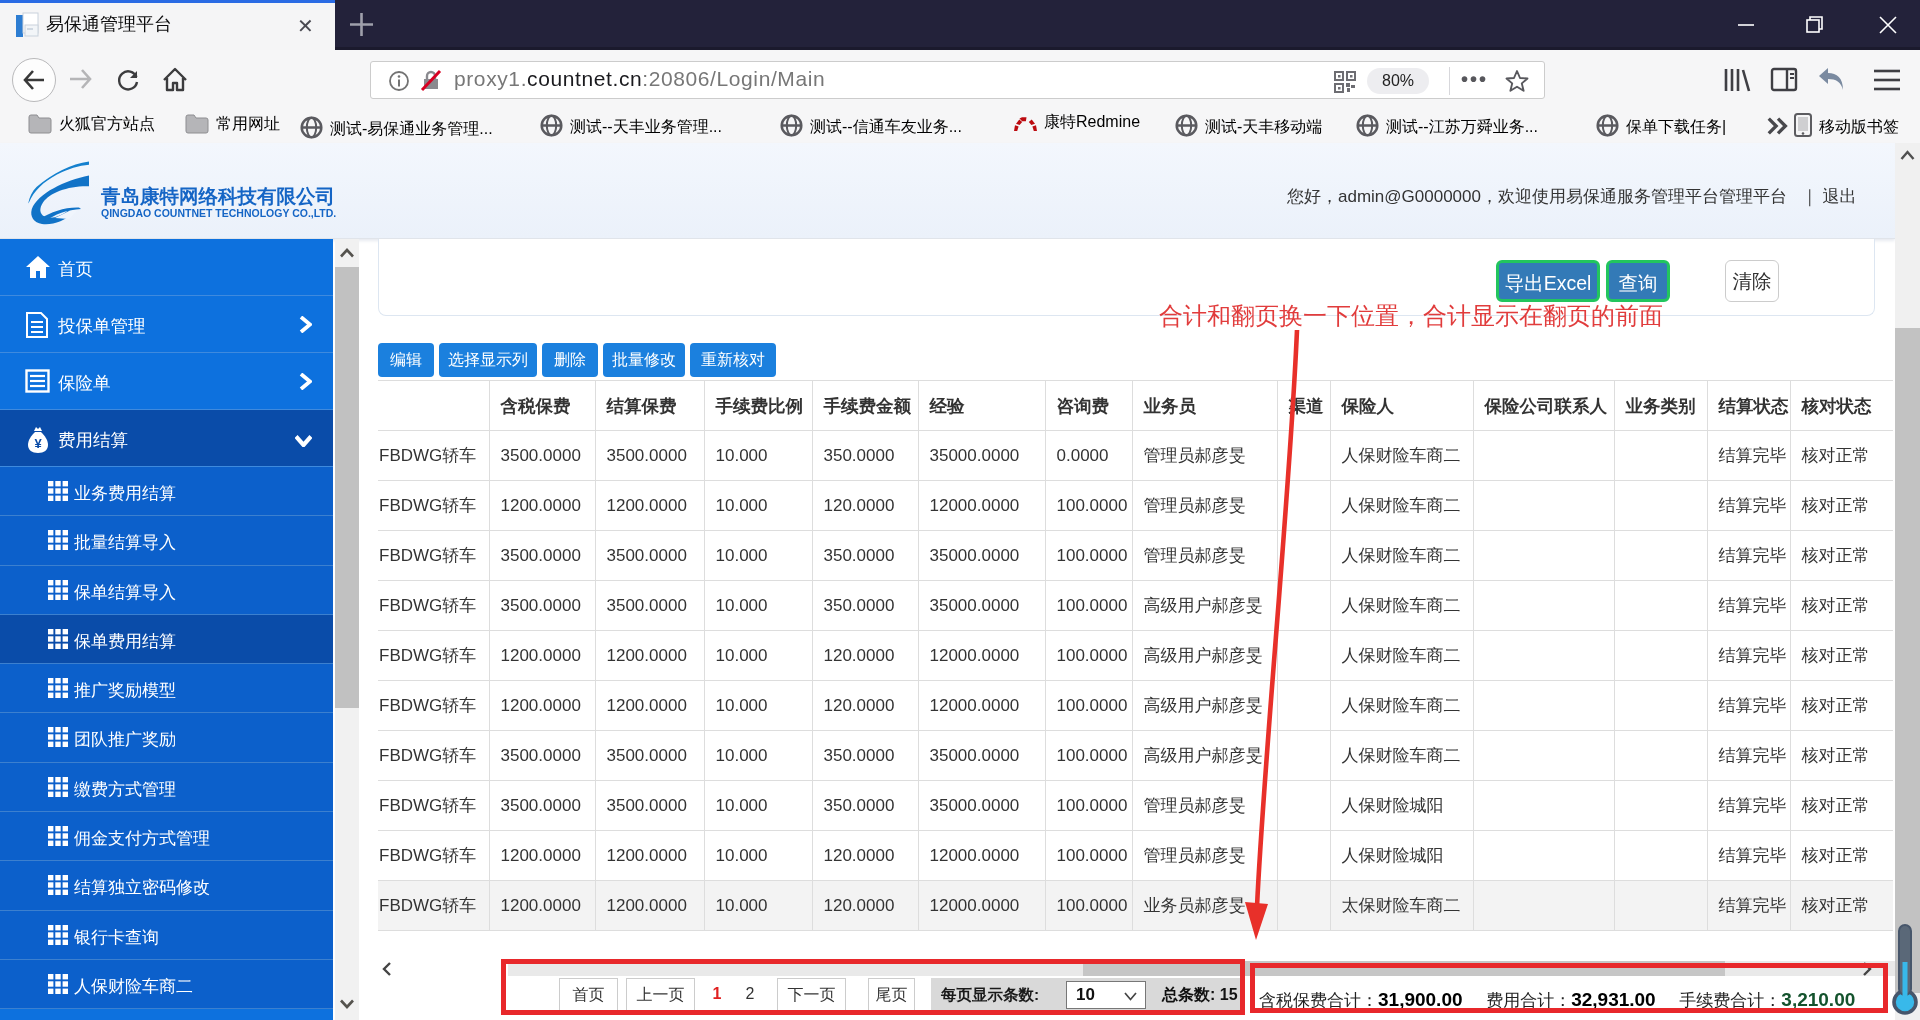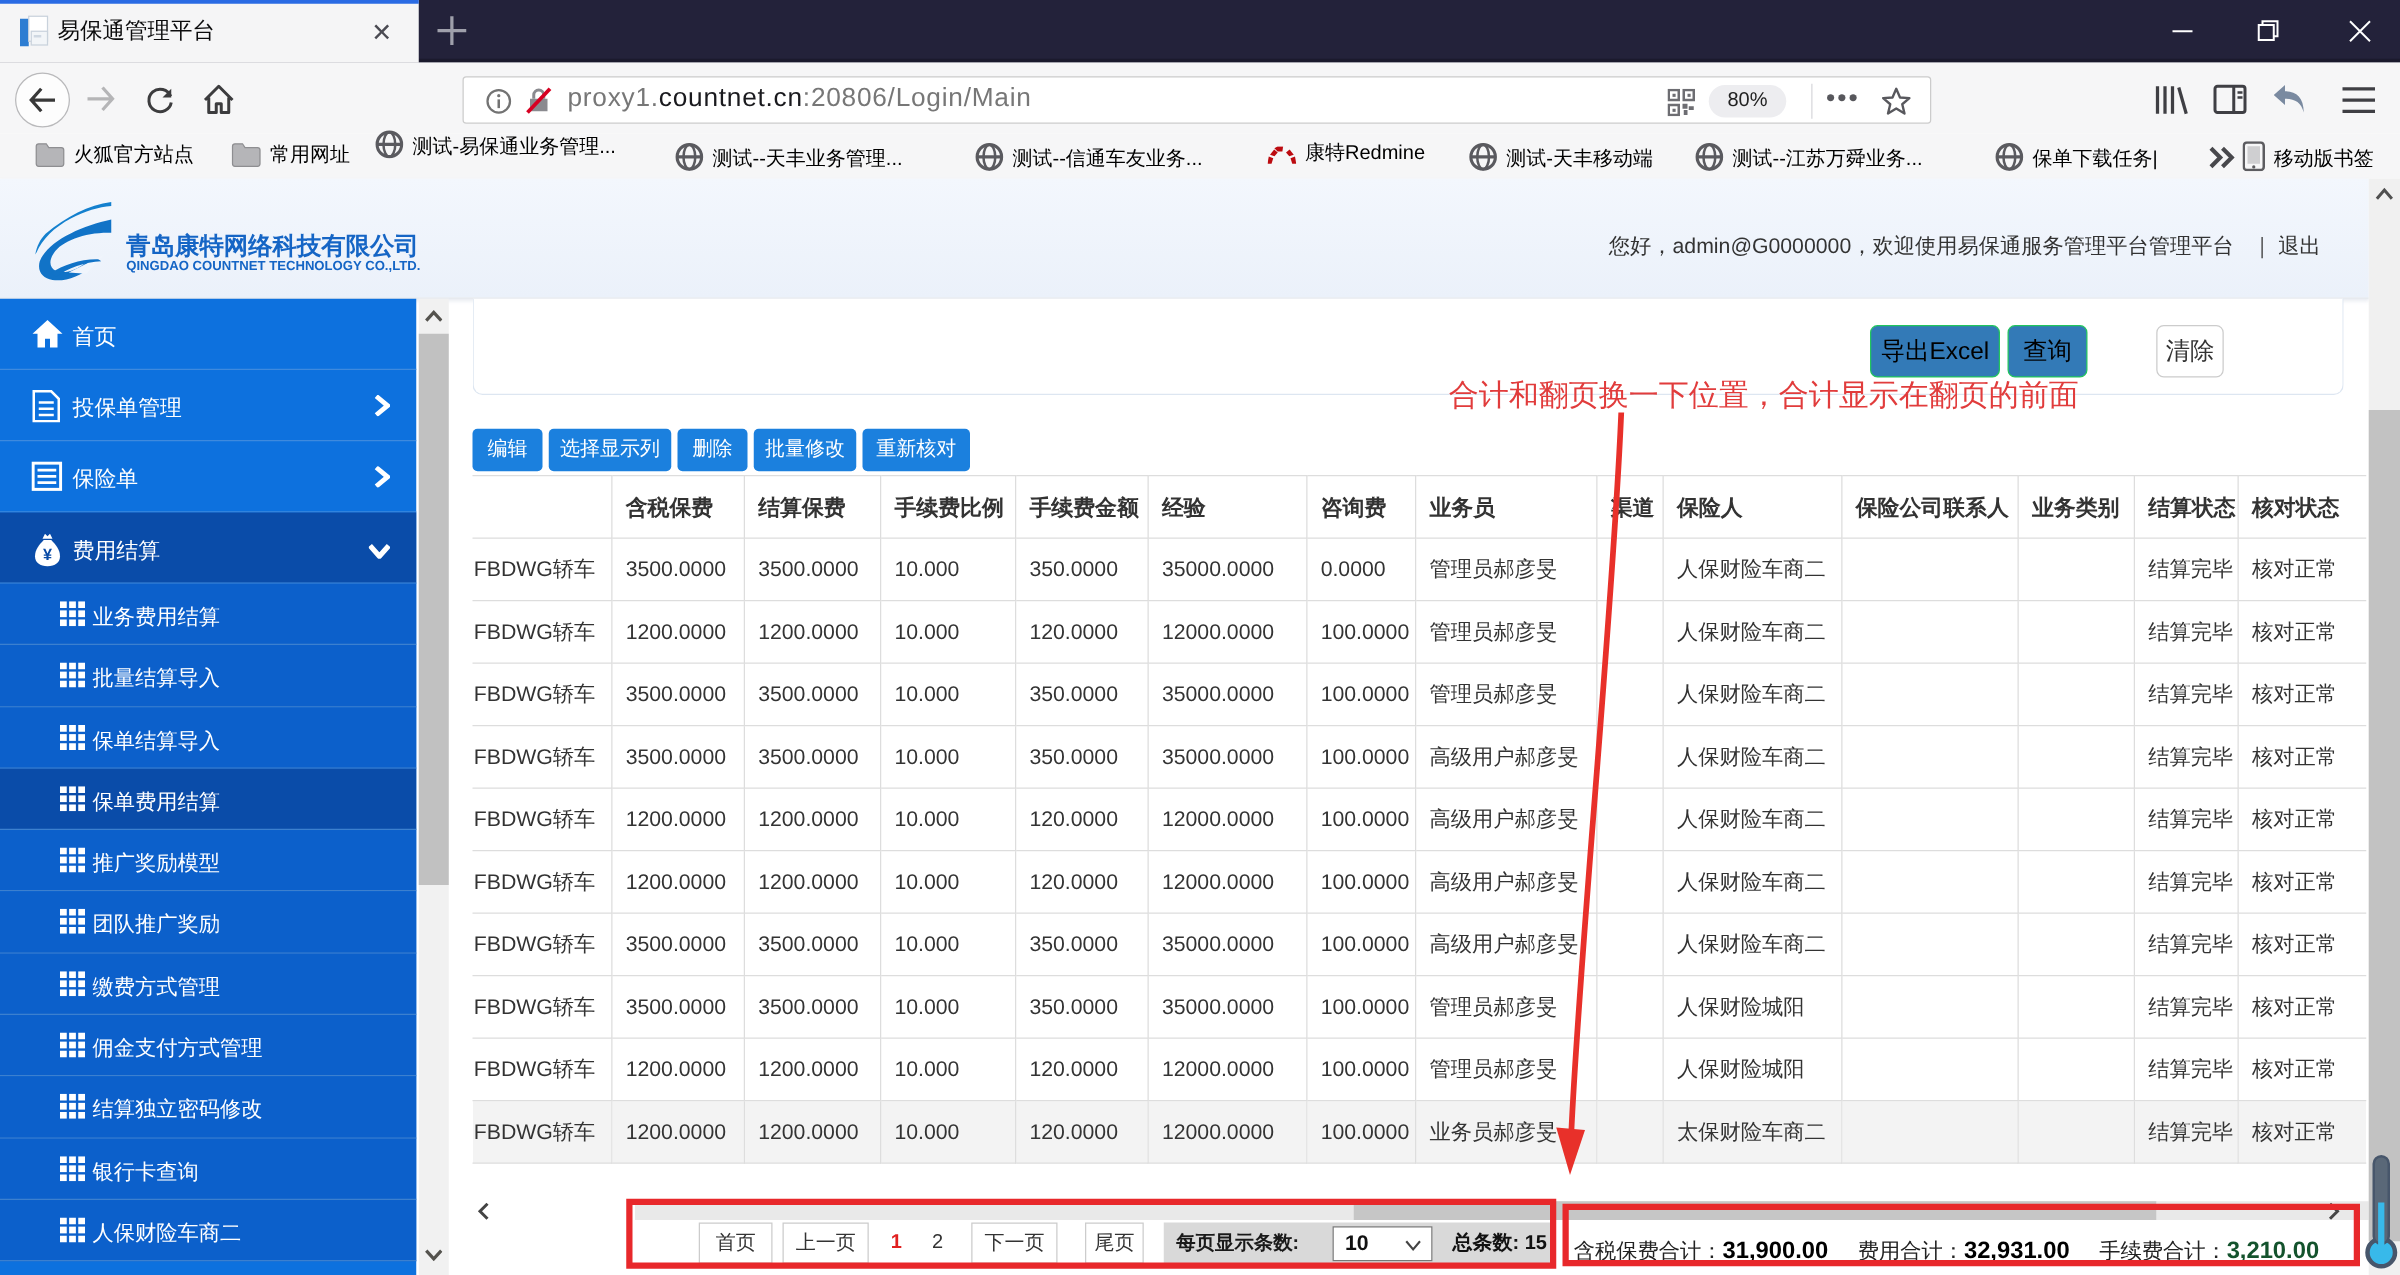--- a/index.html
+++ b/index.html
@@ -35,21 +35,21 @@
   .m1 svg.ar { position:absolute; right:21px; top:20px; }
   .m2 { position:relative; height:49.3px; background:#0c60cb; border-bottom:1px solid #3c80cf; color:#fff; }
   .m2 .txt { position:absolute; left:74px; top:15px; font-size:17px; }
   .m2 svg { position:absolute; left:48px; top:14px; }
   .sel { background:#0a4ca9 !important; }
   
   #insb { position:absolute; left:335px; top:239px; width:24px; height:781px; background:#f1f1f1; }
   #insb .thumb { position:absolute; left:0; top:28px; width:24px; height:441px; background:#c1c1c1; }
   
   #panel { position:absolute; left:378px; top:239px; width:1497px; height:77px; background:#fff; border:1px solid #dde6f1; border-top:none; border-radius:0 0 8px 8px; }
-  .bbtn { position:absolute; top:21px; height:42px; background:#337ab7; border:1px solid #22c55e; border-radius:6px; color:#000000; font-size:19.5px; text-align:center; line-height:40px; }
+  .bbtn { position:absolute; top:21px; height:42px; background:#337ab7; border:3px solid #22c55e; border-radius:6px; color:#ffffff; font-size:19.5px; text-align:center; line-height:40px; }
   .wbtn { position:absolute; top:21px; height:42px; background:#fff; border:1px solid #ccc; border-radius:6px; color:#333; font-size:19.5px; text-align:center; line-height:40px; }
   .abtn { position:absolute; top:343px; height:34px; background:#1b80de; border-radius:4px; color:#fff; font-size:16px; text-align:center; line-height:34px; }
   
   #tbl { position:absolute; left:378px; top:380px; border-collapse:collapse; table-layout:fixed; font-size:17px; color:#333; }
   #tbl th, #tbl td { border:1px solid #ddd; border-left:1px solid #ddd; padding:0 0 0 11px; text-align:left; font-weight:normal; overflow:hidden; white-space:nowrap; }
   #tbl th { font-weight:bold; height:50px; font-size:17.5px; }
   #tbl td { height:50px; }
   #tbl tr > *:first-child { border-left:none; padding-left:1px; }
   #tbl tr > *:last-child { border-right:none; }
   
@@ -158,21 +158,21 @@
     </g>
   </svg>
 
 <div id="bmbar"></div>
 <div class="bm" style="left:28px;top:114px"><svg width="24" height="20" viewBox="0 0 24 20">
       <path d="M1 3 a2 2 0 0 1 2-2 h6 l2 3 h10 a2 2 0 0 1 2 2 v11 a2 2 0 0 1 -2 2 H3 a2 2 0 0 1 -2-2 Z" fill="#b5b5b8" stroke="#8e8e91"></path>
     </svg><span style="position:relative;top:-2px">火狐官方站点</span></div>
 <div class="bm" style="left:185px;top:114px"><svg width="24" height="20" viewBox="0 0 24 20">
       <path d="M1 3 a2 2 0 0 1 2-2 h6 l2 3 h10 a2 2 0 0 1 2 2 v11 a2 2 0 0 1 -2 2 H3 a2 2 0 0 1 -2-2 Z" fill="#b5b5b8" stroke="#8e8e91"></path>
     </svg><span style="position:relative;top:-2px">常用网址</span></div>
-<div class="bm" style="left:300px;top:104px"><svg width="23" height="23" viewBox="0 0 23 23">
+<div class="bm" style="left:300px;top:116px"><svg width="23" height="23" viewBox="0 0 23 23">
       <g stroke="#5a5a5f" fill="none">
         <circle cx="11.5" cy="11.5" r="9.8" stroke-width="2.5"></circle>
         <ellipse cx="11.5" cy="11.5" rx="4.7" ry="9.8" stroke-width="2"></ellipse>
         <line x1="1.7" y1="11.5" x2="21.3" y2="11.5" stroke-width="2.5"></line>
       </g>
     </svg><span style="position:relative;top:-2px">测试-易保通业务管理...</span></div>
 <div class="bm" style="left:540px;top:114px"><svg width="23" height="23" viewBox="0 0 23 23">
       <g stroke="#5a5a5f" fill="none">
         <circle cx="11.5" cy="11.5" r="9.8" stroke-width="2.5"></circle>
         <ellipse cx="11.5" cy="11.5" rx="4.7" ry="9.8" stroke-width="2"></ellipse>

